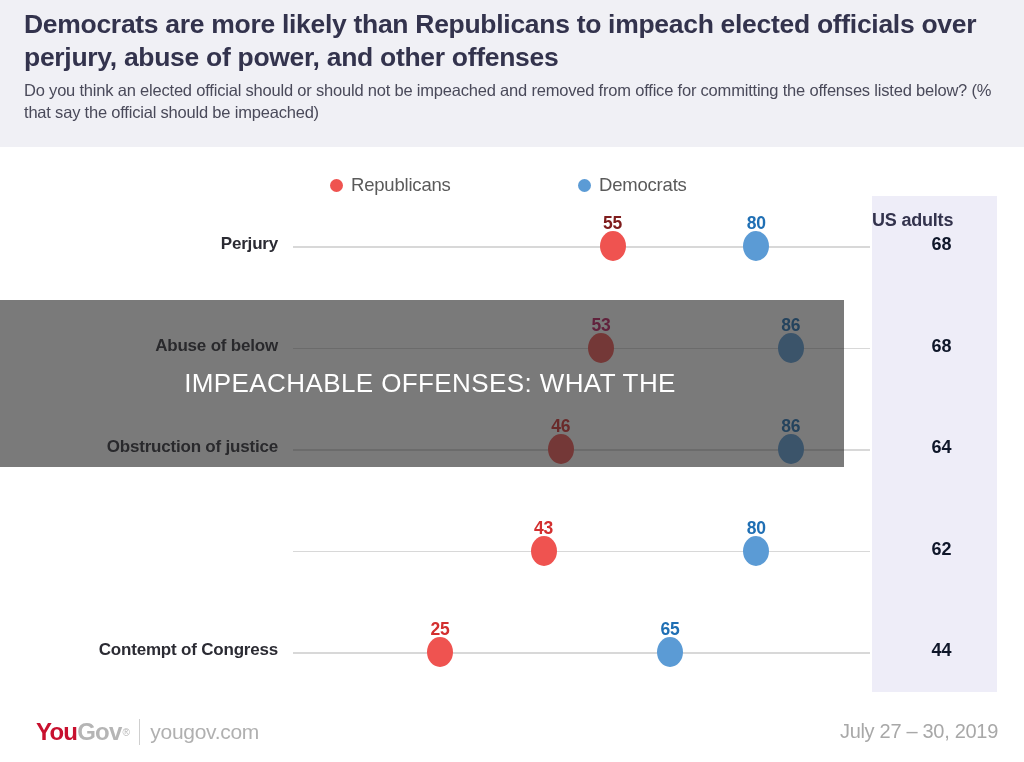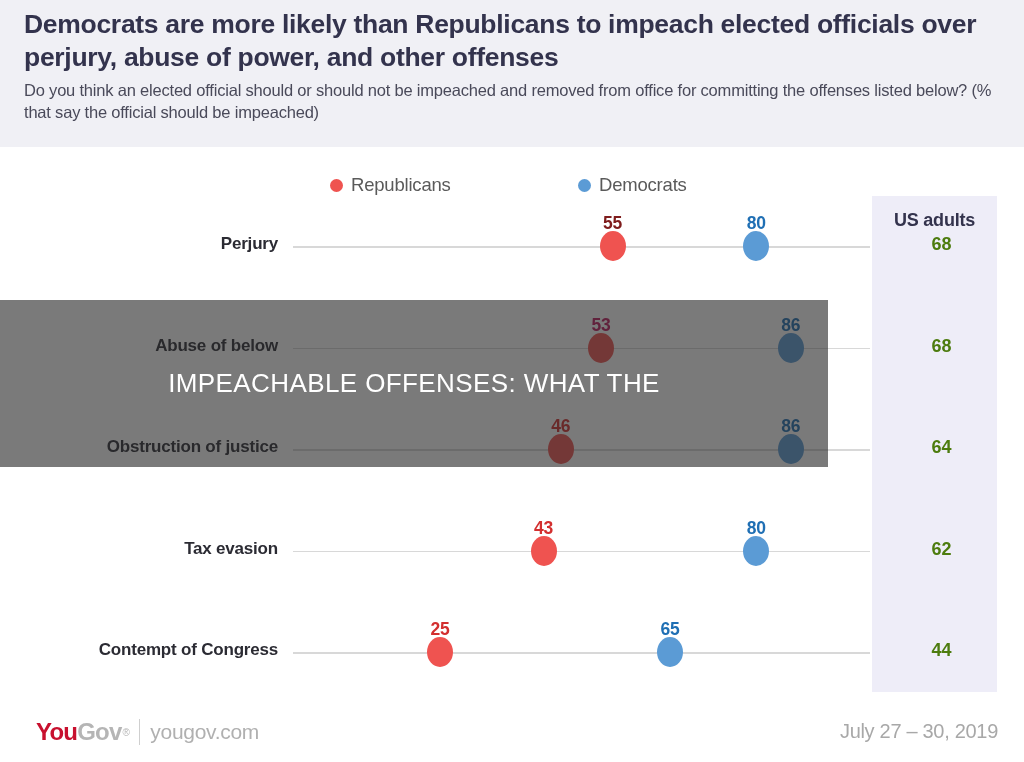--- a/index.html
+++ b/index.html
@@ -38,21 +38,21 @@
   .legend-dot{width:13px;height:13px;border-radius:50%;display:block;}
   .legend-label{font-size:18.5px;color:#5a5a5a;letter-spacing:-0.2px;}
 
   
   .us-band{
     position:absolute;left:872px;top:196px;width:125px;height:496px;
     background:#eeedf8;
   }
   .us-head{
     position:absolute;left:872px;top:210px;width:125px;
-    text-align:center;font-size:18px;font-weight:bold;color:#33334d;
+    text-align:left;font-size:18px;font-weight:bold;color:#33334d;
     letter-spacing:-0.2px;
   }
 
   
   .plot{position:absolute;left:0;top:196px;width:1024px;height:500px;}
   .row{position:absolute;left:0;width:1024px;height:102px;}
   .row-line{
     position:absolute;left:293px;top:50px;width:577px;height:1.5px;
     background:#d8d8d8;
   }
@@ -63,21 +63,21 @@
   .pt{
     position:absolute;width:26px;height:30px;border-radius:50%;
     transform:translate(-13px,-15px);top:50px;
   }
   .pt-val{
     position:absolute;top:17px;transform:translateX(-50%);
     font-size:17.5px;font-weight:bold;letter-spacing:-0.2px;white-space:nowrap;
   }
   .us-val{
     position:absolute;left:872px;top:38px;width:139px;text-align:center;
-    font-size:18px;font-weight:bold;color:#4d7c0f;
+    font-size:18px;font-weight:bold;color:#0f172a;
   }
 
   
   .footer{position:absolute;left:0;top:700px;width:1024px;height:62px;}
   .logo{
     position:absolute;left:36px;top:18px;display:flex;align-items:center;
   }
   .logo-you{font-size:24px;font-weight:bold;color:#c8102e;letter-spacing:-0.8px;}
   .logo-gov{font-size:24px;font-weight:bold;color:#b5b5b5;letter-spacing:-0.8px;}
   .logo-tm{font-size:10px;color:#b5b5b5;vertical-align:super;margin-left:1px;}
@@ -90,20 +90,21 @@
     position:absolute;right:26px;top:20px;
     font-size:20px;color:#a8a8a8;letter-spacing:-0.3px;
   }
 
   
   .overlay{
     position:absolute;left:0;top:300px;width:828px;height:167px;
     background:rgba(40,40,40,0.62);
     display:flex;flex-direction:column;align-items:center;justify-content:center;
     gap:6px;
+    padding-left:16px;
   }
   .ov-line1{
     font-size:26px;color:#ffffff;letter-spacing:0.4px;text-align:center;
     font-weight:400;
   }
   .ov-line2{
     font-size:29px;color:#ffd133;letter-spacing:0.4px;text-align:center;
     font-weight:400;
   }
 </style>
@@ -156,21 +157,20 @@
         <div class="row-line"></div>
         <div class="row-label">Obstruction of justice</div>
         <div class="pt" style="left: 560.75px; background: rgb(239, 83, 80);"></div>
         <div class="pt-val" style="left: 560.75px; color: rgb(211, 47, 47);">46</div>
         <div class="pt" style="left: 790.75px; background: rgb(91, 155, 213);"></div>
         <div class="pt-val" style="left: 790.75px; color: rgb(31, 111, 180);">86</div>
         <div class="us-val">64</div>
       </div>
       <div class="row" style="top: 304.5px;">
         <div class="row-line"></div>
-        <div class="row-label">Tax evasion</div>
         <div class="pt" style="left: 543.5px; background: rgb(239, 83, 80);"></div>
         <div class="pt-val" style="left: 543.5px; color: rgb(211, 47, 47);">43</div>
         <div class="pt" style="left: 756.25px; background: rgb(91, 155, 213);"></div>
         <div class="pt-val" style="left: 756.25px; color: rgb(31, 111, 180);">80</div>
         <div class="us-val">62</div>
       </div>
       <div class="row" style="top: 406px;">
         <div class="row-line"></div>
         <div class="row-label">Contempt of Congress</div>
         <div class="pt" style="left: 440px; background: rgb(239, 83, 80);"></div>

